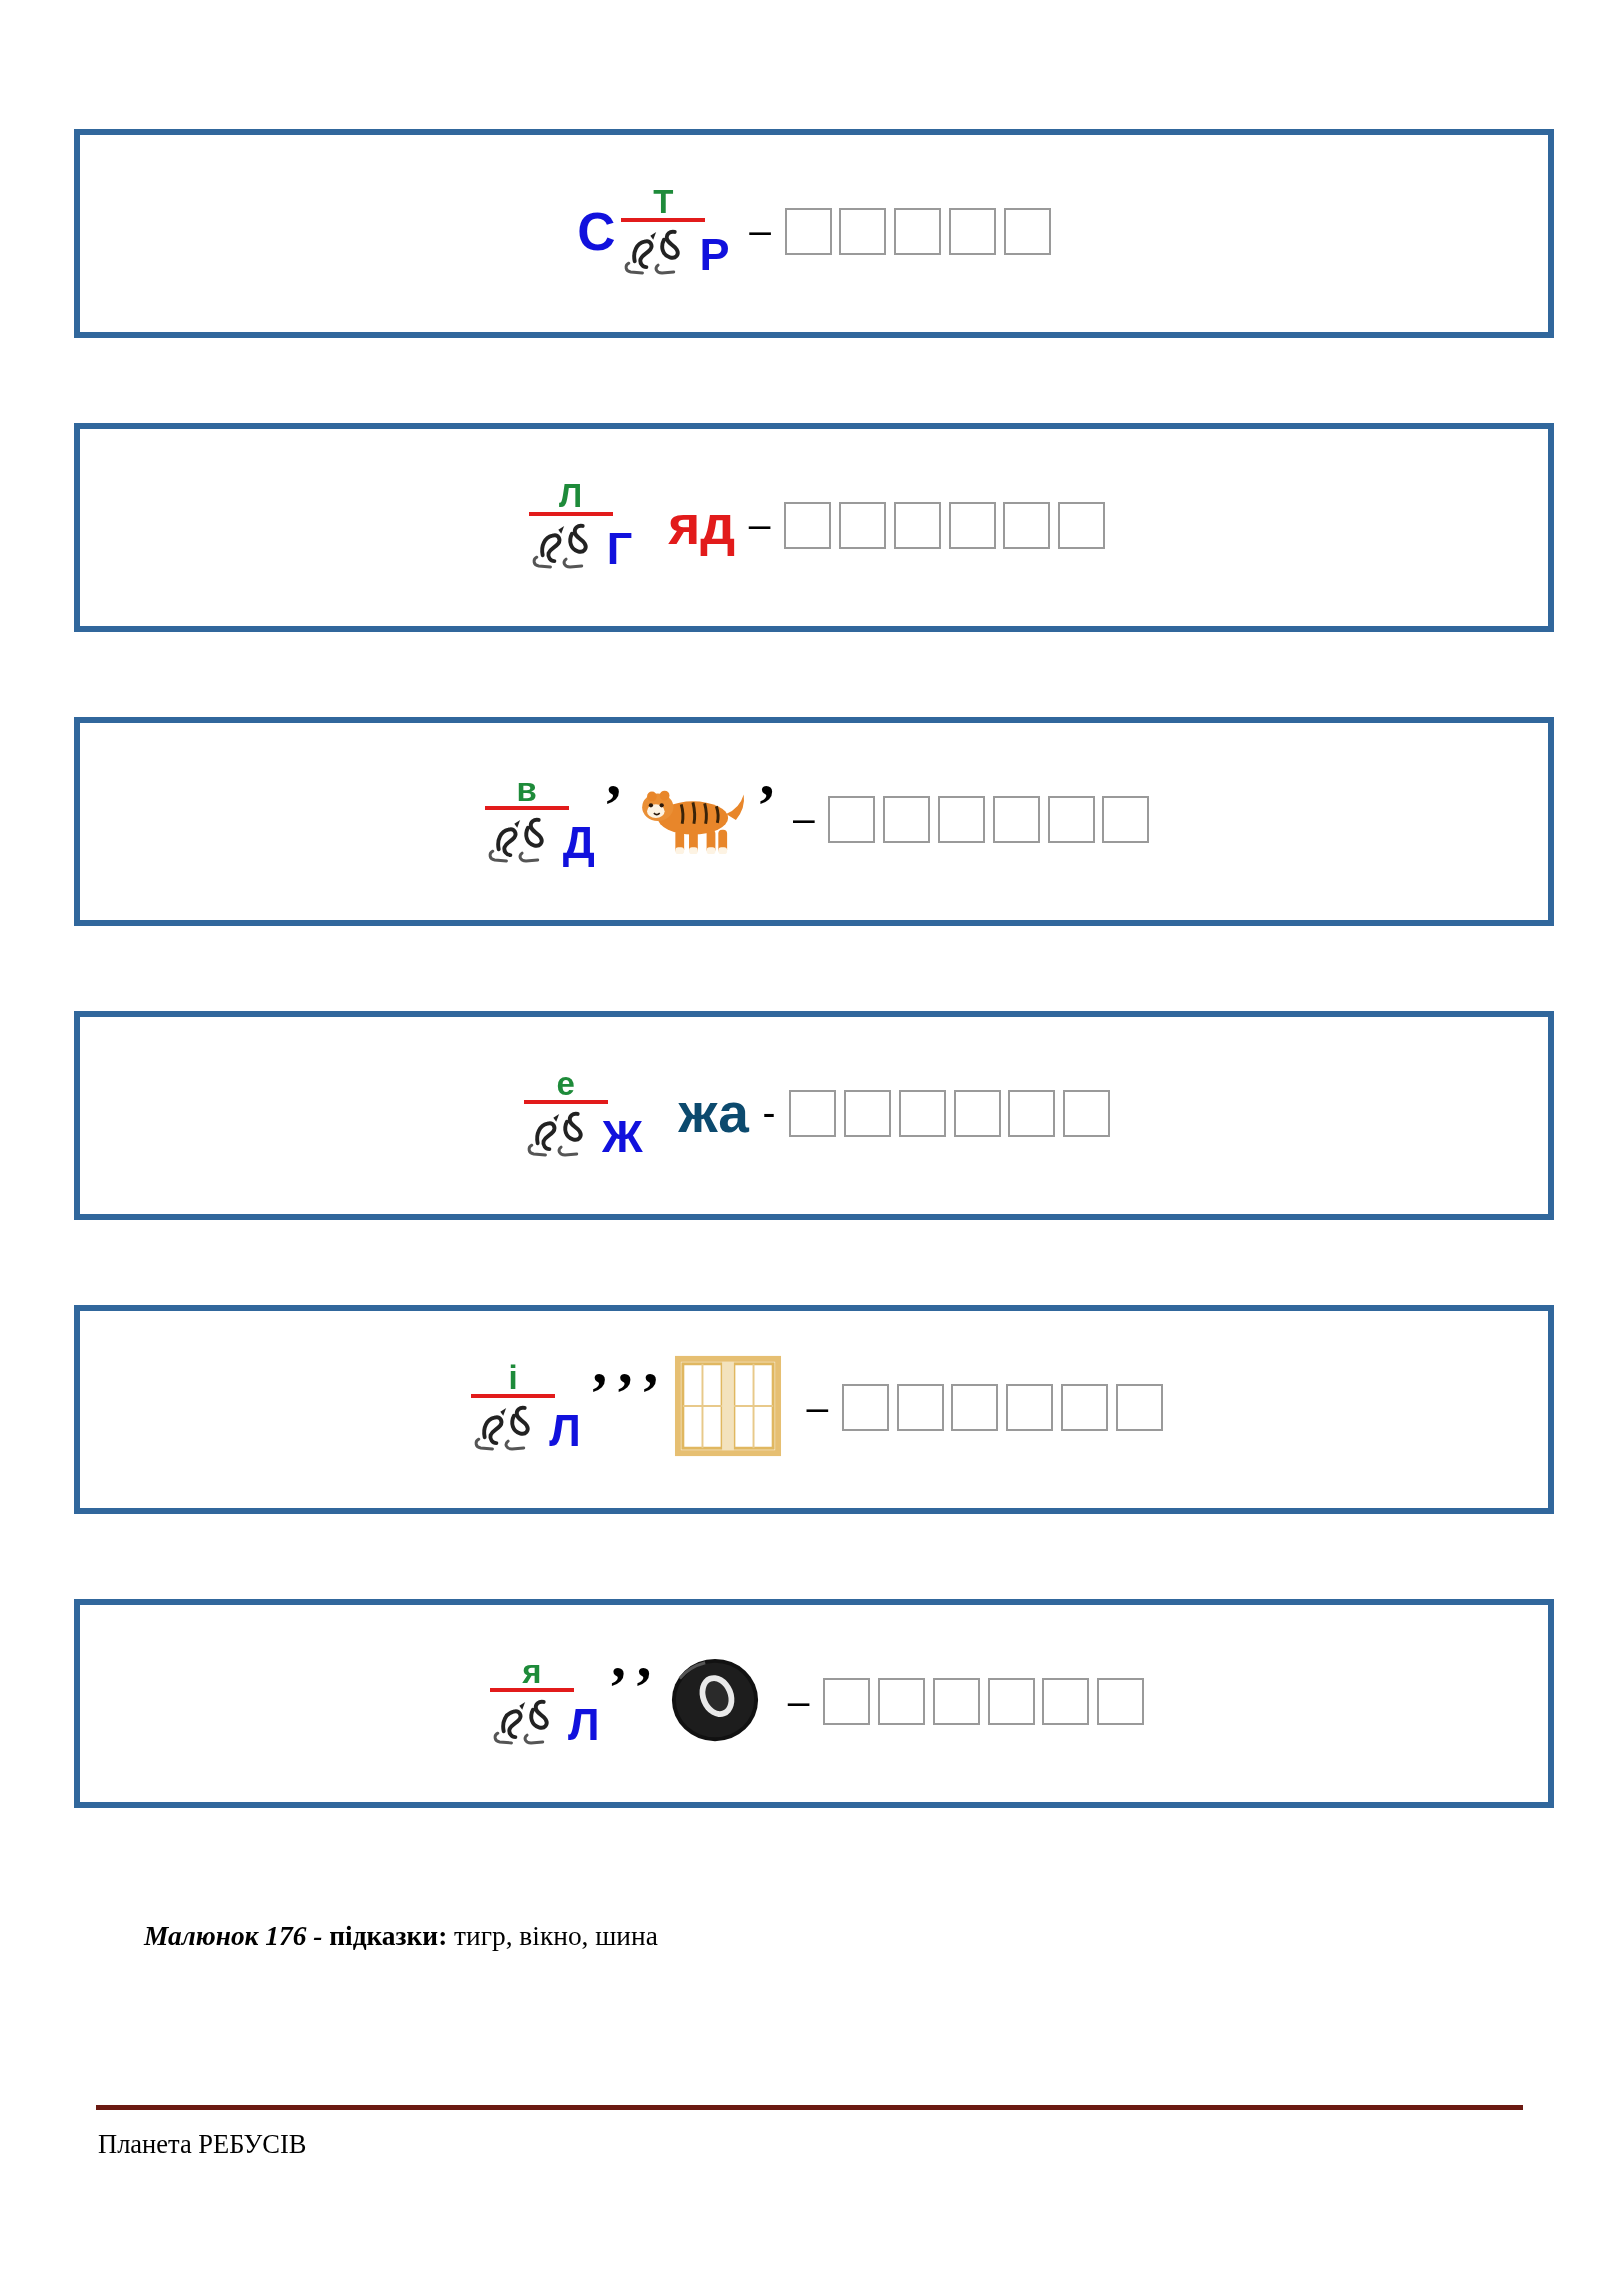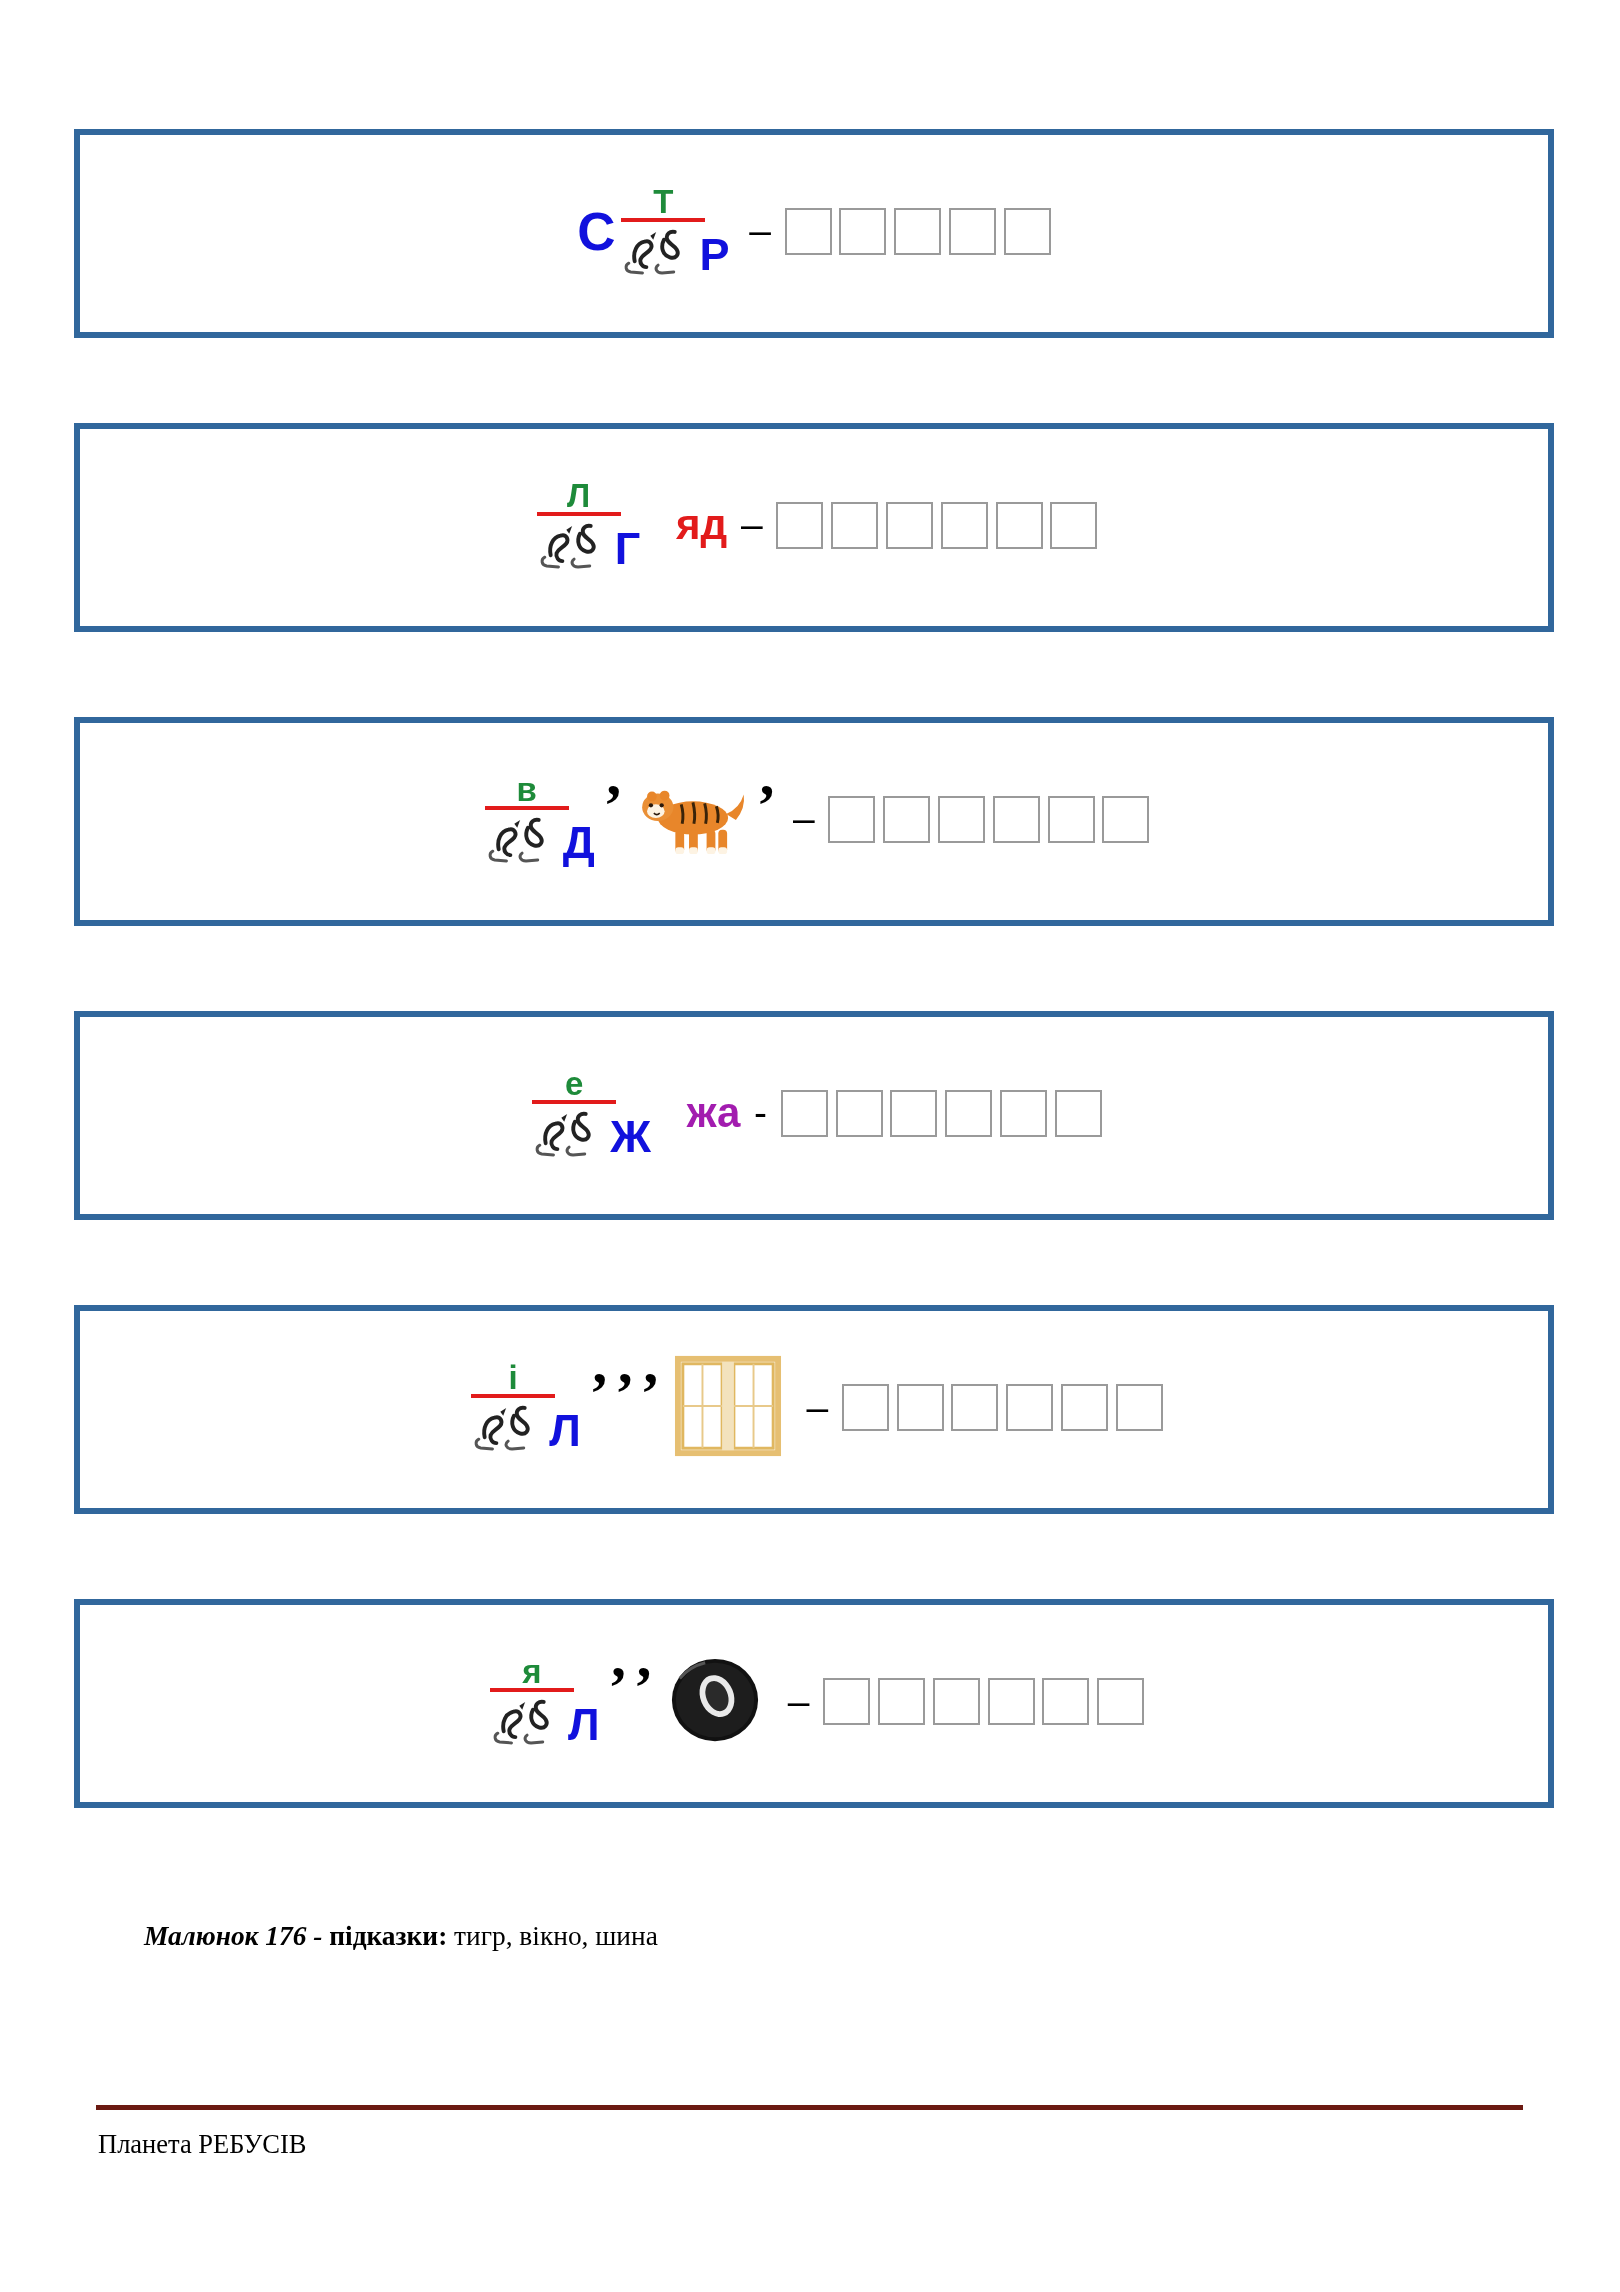--- a/index.html
+++ b/index.html
@@ -46,21 +46,21 @@
   }
   
   .big-letter {
     font-family: "Liberation Sans", sans-serif;
     font-weight: bold;
     font-size: 53px;
     line-height: 1;
   }
   .blue { color: #1111dd; }
   .red  { color: #e21b1b; }
-  .magenta { color: #a21caf; }
+  .magenta { color: #0c4a6e; }
 
   
   .swap {
     position: relative;
     display: inline-flex;
     align-items: flex-end;
     margin: 0 5.9px;
   }
   .swap-stack {
     position: relative;
@@ -92,21 +92,21 @@
     font-weight: bold;
     font-size: 45px;
     line-height: 1;
     color: #1111dd;
     margin-left: -5.9px;
     margin-bottom: 0px;
   }
   .syll {
     font-family: "Liberation Sans", sans-serif;
     font-weight: bold;
-    font-size: 42px;
+    font-size: 55px;
     line-height: 1;
     margin-left: 30px;
   }
   .apos {
     font-family: "Liberation Serif", serif;
     font-weight: bold;
     font-size: 59px;
     line-height: 1;
     color: #000;
     margin: 0 2.9px;

